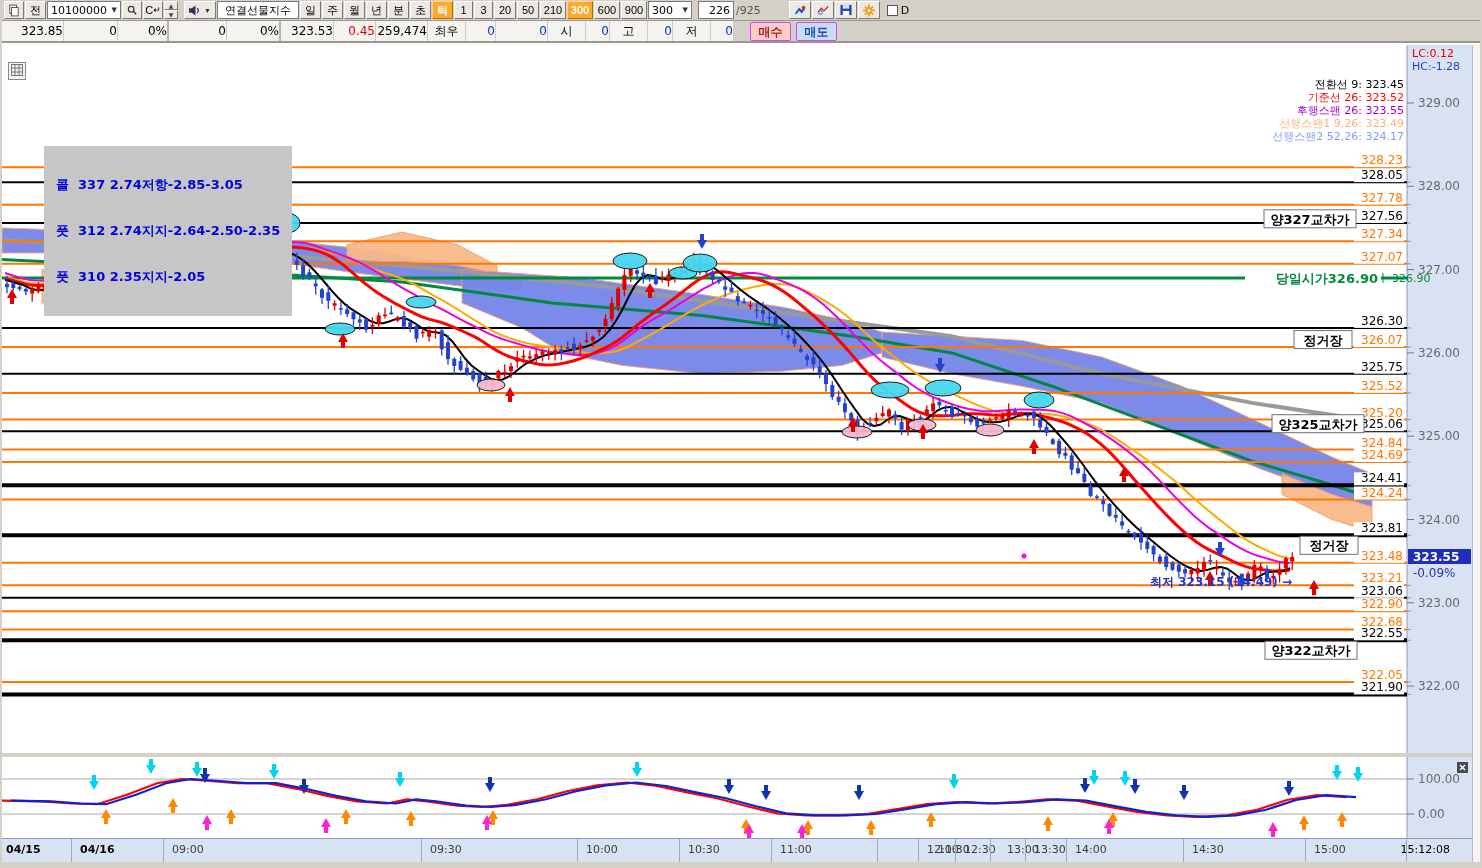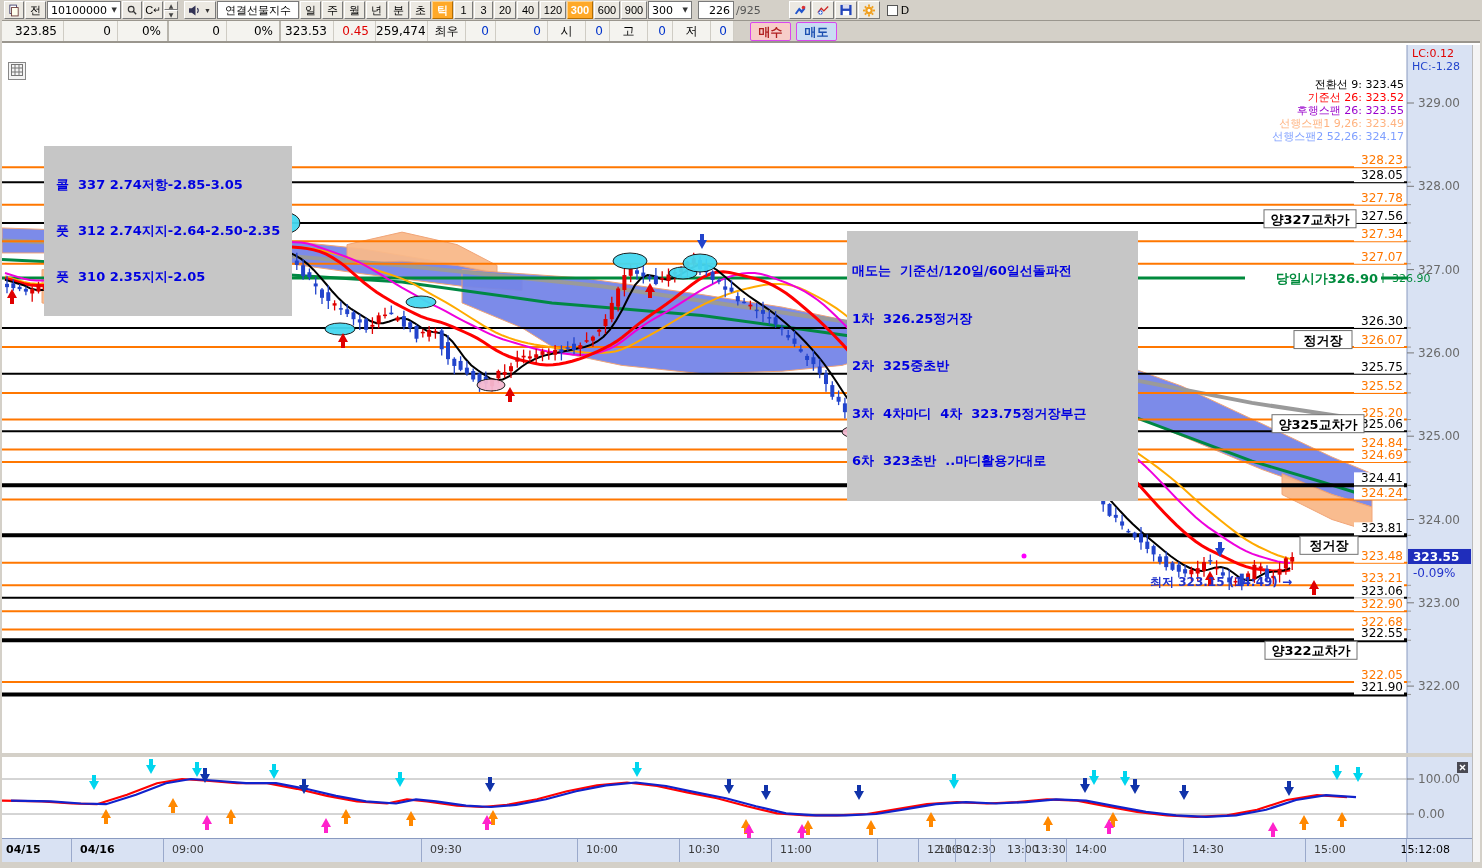--- a/index.html
+++ b/index.html
@@ -18,21 +18,21 @@
   .tb-sep { width:5px; height:100%; }
   .ddarrow { font-size:7px; color:#333; margin-left:3px; }
   .spin { display:flex; flex-direction:column; margin-right:1px; }
   .spin span { font-size:6px; line-height:8px; height:9px; width:14px; text-align:center;
                background:#ece9e2; border:1px solid; border-color:#fff #7a7a7a #7a7a7a #fff; color:#444;}
   .chk { width:11px; height:11px; background:#fff; border:1px solid #555; margin:0 3px 0 6px; }
   
   .quotebar { position:absolute; left:0; top:21px; width:100%; height:22px; background:#d4d0c8;
               display:flex; align-items:center; border-bottom:2px solid #9a968e; font-size:12px; }
   .q-cell { height:20px; line-height:20px; background:#f4f3ef; border-right:1px solid #cfccc4;
-            text-align:right; padding-right:6px; color:#000; }
+            text-align:right; color:#000; }
   .q-label { text-align:center; padding:0 2px; background:#f4f3ef; height:20px; line-height:20px; border-right:1px solid #cfccc4;}
   .q-red { color:#e00000; }
   .q-blue { color:#0033cc; }
   .q-btn { width:41px; height:19px; font-size:12px; font-weight:bold; text-align:center; line-height:17px;
            border:1px solid #d946ef; border-radius:2px; margin-left:5px; }
   .q-buy { background:#f7cdc9; color:#b02020; margin-left:16px; }
   .q-sell { background:#c9dcf3; color:#1a4fb0; }
   
   #main-svg { position:absolute; left:0; top:45px; }
   #lower-svg { position:absolute; left:0; top:757px; }
@@ -99,22 +99,22 @@
     <button class="tb-btn" style="width:21px">일</button>
     <button class="tb-btn" style="width:21px">주</button>
     <button class="tb-btn" style="width:21px">월</button>
     <button class="tb-btn" style="width:21px">년</button>
     <button class="tb-btn" style="width:21px">분</button>
     <button class="tb-btn" style="width:21px">초</button>
     <button class="tb-btn active" style="width:21px">틱</button>
     <button class="tb-btn" style="width:19px">1</button>
     <button class="tb-btn" style="width:19px">3</button>
     <button class="tb-btn" style="width:22px">20</button>
-    <button class="tb-btn" style="width:22px">40</button>
-    <button class="tb-btn" style="width:26px">120</button>
+    <button class="tb-btn" style="width:22px">50</button>
+    <button class="tb-btn" style="width:26px">210</button>
     <button class="tb-btn active" style="width:26px">300</button>
     <button class="tb-btn" style="width:26px">600</button>
     <button class="tb-btn" style="width:26px">900</button>
     <div class="tb-field" style="width:44px">
       <span style="flex:1">300</span>
         <span class="ddarrow">▼</span>
     </div>
     <div class="tb-sep"></div>
     <div class="tb-field" style="width:36px; justify-content:flex-end">
       <span>226</span>
@@ -816,27 +816,20 @@
           <line x1="0" y1="8" x2="12" y2="8"></line>
         </g>
       </svg>
   </button>
 
   <div class="note-box" style="left:42px; top:146px; width:248px;padding-left:12px;">
     <div>콜  337 2.74저항-2.85-3.05</div>
     <div>풋  312 2.74지지-2.64-2.50-2.35</div>
     <div>풋  310 2.35지지-2.05</div>
   </div>
-  <div class="note-box strategy-box" style="left:845px; top:231px; width:291px;">
-    <div>매도는  기준선/120일/60일선돌파전</div>
-    <div>1차  326.25정거장</div>
-    <div>2차  325중초반</div>
-    <div>3차  4차마디  4차  323.75정거장부근</div>
-    <div>6차  323초반  ..마디활용가대로</div>
-  </div>
 
   <div class="panel-gap"></div>
 
   <svg id="lower-svg" width="1482" height="81">
       <rect x="0" y="0" width="1482" height="81" fill="#fff"></rect>
       <rect x="1405" y="0" width="65" height="81" fill="#d9e2f3"></rect>
       <line x1="1405" y1="0" x2="1405" y2="81" stroke="#8a9ac0"></line>
       <line x1="0" y1="22" x2="1405" y2="22" stroke="#aaa"></line>
       <line x1="1405" y1="22" x2="1412" y2="22" stroke="#777"></line>
       <text x="1416" y="26" font-size="12" fill="#6a6a6a">100.00</text>

